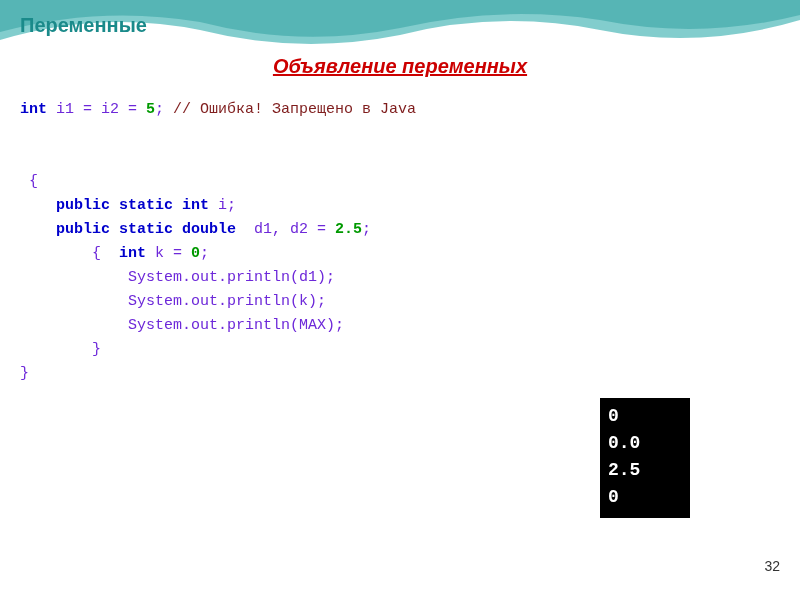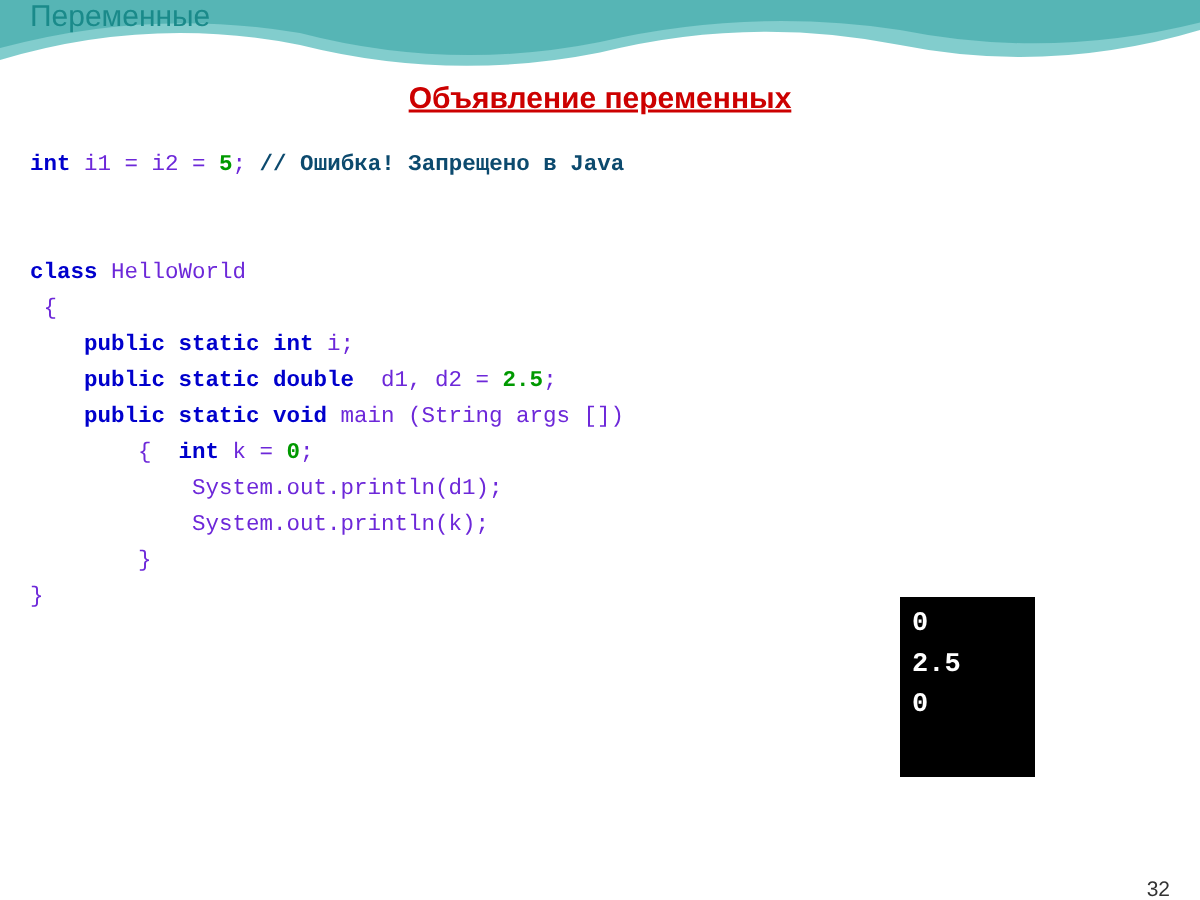--- a/index.html
+++ b/index.html
@@ -18,31 +18,31 @@
       position: absolute;
       top: 0;
       right: 0;
       width: 100%;
       height: 60px;
       overflow: hidden;
     }
 
     .slide-title {
       position: absolute;
-      top: 0;
+      top: 14px;
       left: 20px;
       font-size: 20px;
-      font-weight: normal;
+      font-weight: bold;
       color: #1a8a8a;
       font-family: Arial, sans-serif;
     }
 
     .page-number {
       position: absolute;
-      bottom: 0;
+      bottom: 26px;
       right: 20px;
       font-size: 14px;
       color: #333;
     }
 
     .content {
       position: absolute;
       top: 55px;
       left: 20px;
       right: 20px;
@@ -50,37 +50,38 @@
     }
 
     .section-title {
       text-align: center;
       font-size: 20px;
       font-weight: bold;
       color: #cc0000;
       text-decoration: underline;
       margin-bottom: 20px;
       font-family: Arial, sans-serif;
+      font-style: italic;
     }
 
     .code-block {
       font-family: 'Courier New', Courier, monospace;
       font-size: 15px;
       line-height: 1.6;
       color: #000000;
     }
 
     .code-line {
       display: block;
       white-space: pre;
     }
 
     .kw { color: #0000cc; font-weight: bold; text-align: center; } 
     .num { color: #009900; font-weight: bold; } 
-    .comment { color: #0c4a6e; font-weight: bold; } 
+    .comment { color: #7f1d1d; font-weight: normal; } 
     .normal { color: #6d28d9; }
 
     .output-box {
       position: absolute;
       right: 90px;
       top: 300px;
       width: 90px;
       height: 120px;
       background: #000000;
       color: #ffffff;
@@ -108,45 +109,45 @@
 <div class="content">
   <div class="section-title">Объявление  переменных</div>
 
   <div class="code-area">
     <div class="code-block">
 
       <span class="code-line"><span class="kw">int</span><span class="normal"> i1 = i2 = </span><span class="num">5</span><span class="normal">; </span><span class="comment">// Ошибка! Запрещено в Java</span></span>
       <span class="code-line">&nbsp;</span>
       <span class="code-line">&nbsp;</span>
 
-      <span class="code-line"><span class="kw">class</span><span class="normal"> HelloWorld</span></span>
 
       <span class="code-line"><span class="normal"> {</span></span>
 
       <span class="code-line"><span class="normal">    </span><span class="kw">public static int</span><span class="normal"> i;</span></span>
 
       <span class="code-line"><span class="normal">    </span><span class="kw">public static double</span><span class="normal">  d1, d2 = </span><span class="num">2.5</span><span class="normal">;</span></span>
 
-      <span class="code-line"><span class="normal">    </span><span class="kw">public static void</span><span class="normal"> main (String args [])</span></span>
 
       <span class="code-line"><span class="normal">        {  </span><span class="kw">int</span><span class="normal"> k = </span><span class="num">0</span><span class="normal">;</span></span>
 
 
       <span class="code-line"><span class="normal">            System.out.println(d1);</span></span>
 
 
       <span class="code-line"><span class="normal">            System.out.println(k);</span></span>
 
+      <span class="code-line"><span class="normal">            System.out.println(MAX);</span></span>
 
       <span class="code-line"><span class="normal">        }</span></span>
 
       <span class="code-line"><span class="normal">}</span></span>
     </div>
 
     <div class="output-box">
       <div>0</div>
+      <div>0.0</div>
       <div>2.5</div>
       <div>0</div>
     </div>
   </div>
 </div>
 
 <span class="page-number">32</span>
 
 </body></html>

